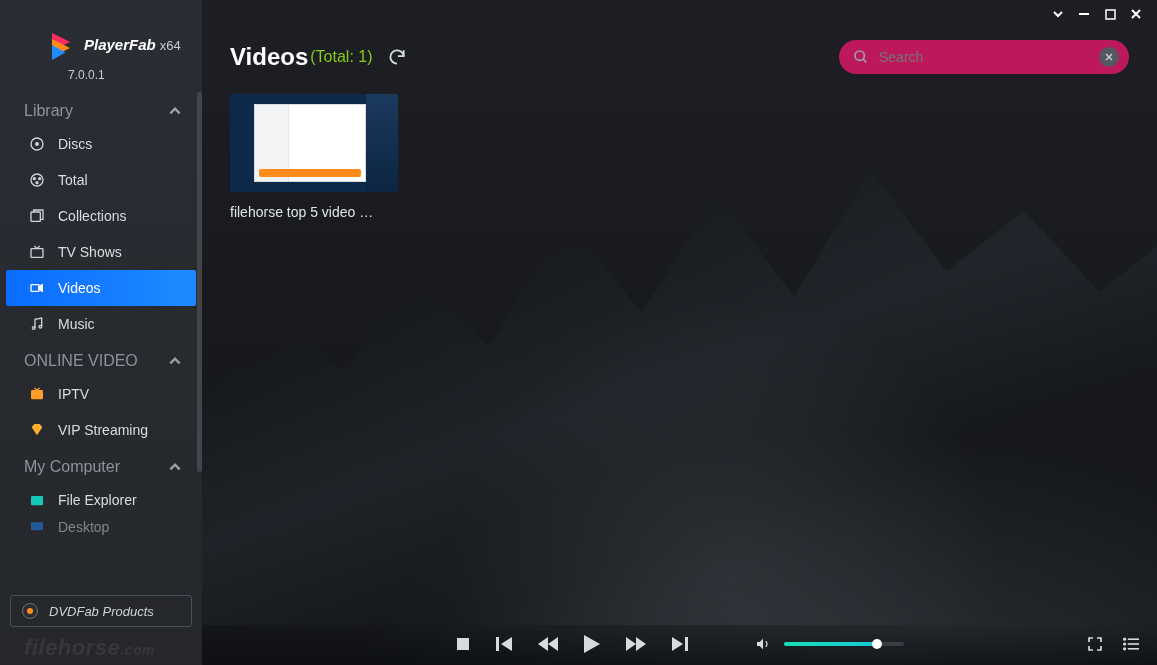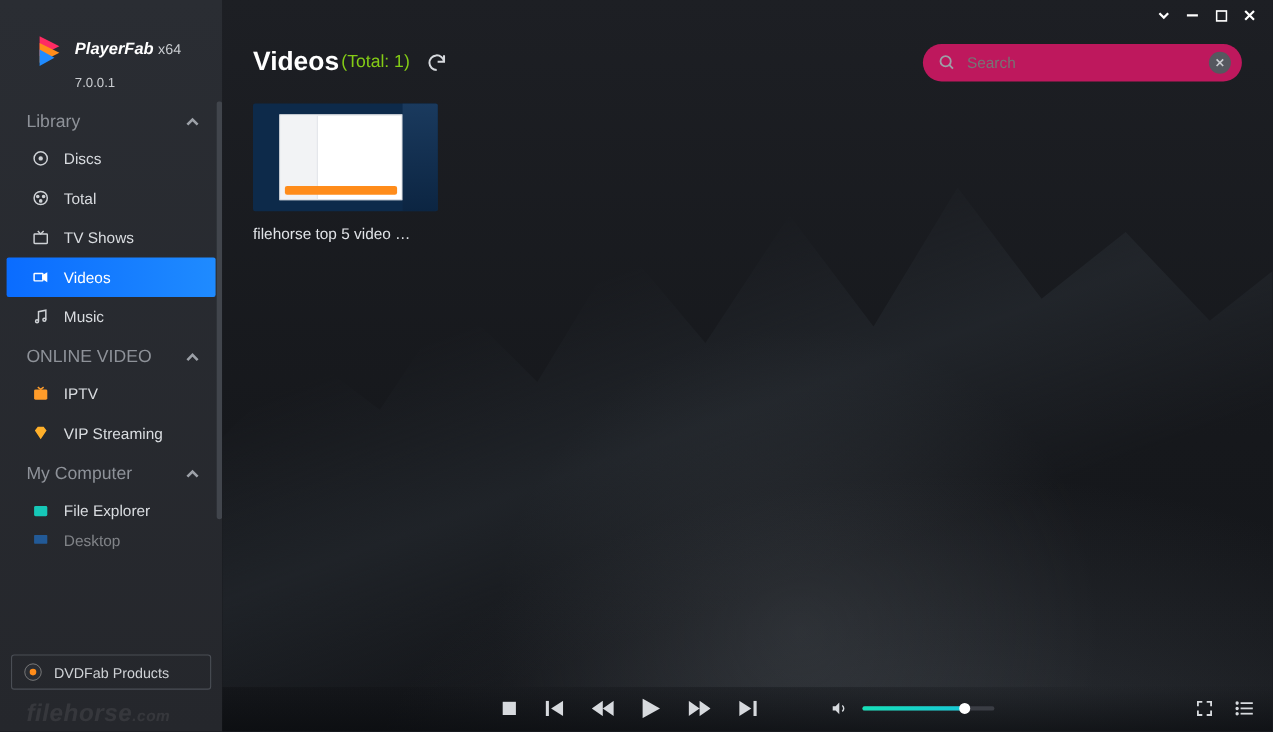--- a/index.html
+++ b/index.html
@@ -6,34 +6,34 @@
 body { width: 1157px; height: 665px; background: #1b1d22; color: #cfd2d6; overflow: hidden; position: relative; }
 
 
 .titlebar { position: absolute; top: 0; right: 0; height: 28px; display: flex; align-items: center; gap: 12px; padding: 4px 14px; z-index: 50; }
 .upgrade { background: #ff2b63; color: #fff; font-size: 12px; font-weight: 600; border-radius: 14px; padding: 4px 12px; display: flex; align-items: center; gap: 6px; cursor: pointer; }
 .win-btn { width: 14px; height: 14px; display: flex; align-items: center; justify-content: center; cursor: pointer; color: #e6e8eb; }
 
 
 .wrap { display: flex; width: 100%; height: 100%; }
 .sidebar { width: 202px; background: linear-gradient(#2a2d33, #25272c); display: flex; flex-direction: column; position: relative; }
-.logo-row { display: flex; align-items: center; gap: 8px; padding: 30px 18px 6px 30px; }
+.logo-row { display: flex; align-items: center; gap: 8px; padding: 30px 18px 6px 46px; }
 .logo-mark { width: 30px; height: 30px; }
 .logo-txt { font-size: 15px; font-weight: 700; color: #fff; font-style: italic; }
 .logo-arch { font-size: 13px; color: #c9ccd0; font-weight: 400; margin-left: 4px; }
 .logo-ver { font-size: 12px; color: #c9ccd0; padding: 2px 0 10px 68px; }
 .sb-scroll { flex: 1; overflow: hidden; position: relative; }
 .sb-scrollbar { position: absolute; right: 0; top: 0; width: 5px; height: 380px; background: #41454c; border-radius: 3px; }
 
 .section-hdr { display: flex; align-items: center; justify-content: space-between; padding: 10px 20px 6px 24px; color: #8e9299; font-size: 16px; cursor: pointer; }
 .nav-item { display: flex; align-items: center; gap: 12px; padding: 9px 8px 9px 28px; font-size: 14px; color: #d9dce0; cursor: pointer; }
 .nav-item.active { background: linear-gradient(90deg, #0a6cff, #1f8bff); color: #fff; border-radius: 2px; margin: 0 6px 0 6px; padding-left: 22px; }
 .nav-item .icon { width: 18px; height: 18px; display: flex; align-items: center; justify-content: center; }
 
-.sb-footer { border: 1px solid #4a4e55; margin: 8px 10px 38px 10px; border-radius: 3px; padding: 6px 10px; display: flex; align-items: center; gap: 10px; font-size: 13px; cursor: pointer; }
+.sb-footer { border: 1px solid #4a4e55; margin: 8px 10px 38px 10px; border-radius: 3px; padding: 6px 10px; display: flex; align-items: center; gap: 10px; font-size: 13px; cursor: pointer; font-style: italic; }
 .watermark { position: absolute; left: 24px; bottom: 4px; font-style: italic; font-weight: 600; color: rgba(255,255,255,0.08); font-size: 22px; pointer-events: none; letter-spacing: 0.5px; }
 .watermark .ext { font-size: 14px; }
 
 .main { flex: 1; position: relative; display: flex; flex-direction: column; }
 .bg-mtn { position: absolute; inset: 0; background:
   radial-gradient(ellipse 900px 500px at 70% 110%, rgba(120,130,140,0.25), transparent 60%),
   linear-gradient(#1d1f24, #16181c 60%, #14161a);
   z-index: 0; }
 .bg-mtn::after { content: ""; position: absolute; left: 0; right: 0; top: 120px; bottom: 40px;
   background:
@@ -136,20 +136,29 @@
               <circle cx="8" cy="10" r="1.5" fill="#cfd2d6"></circle>
               <circle cx="16" cy="10" r="1.5" fill="#cfd2d6"></circle>
               <circle cx="12" cy="16" r="1.5" fill="#cfd2d6"></circle>
             </svg>
           </span>
           <span>Total</span>
         </div>
       <div class="nav-item">
           <span class="icon">
             <svg width="16" height="16" viewBox="0 0 24 24" fill="none" stroke="#cfd2d6" stroke-width="2">
+              <rect x="3" y="6" width="14" height="14" rx="1"></rect>
+              <path d="M7 6V3h14v14h-3"></path>
+            </svg>
+          </span>
+          <span>Collections</span>
+        </div>
+      <div class="nav-item">
+          <span class="icon">
+            <svg width="16" height="16" viewBox="0 0 24 24" fill="none" stroke="#cfd2d6" stroke-width="2">
               <rect x="3" y="7" width="18" height="13" rx="1"></rect>
               <path d="M8 3l4 4 4-4"></path>
             </svg>
           </span>
           <span>TV Shows</span>
         </div>
       <div class="nav-item active">
           <span class="icon">
             <svg width="16" height="16" viewBox="0 0 24 24" fill="none" stroke="#fff" stroke-width="2">
               <rect x="3" y="7" width="12" height="10" rx="1"></rect>

